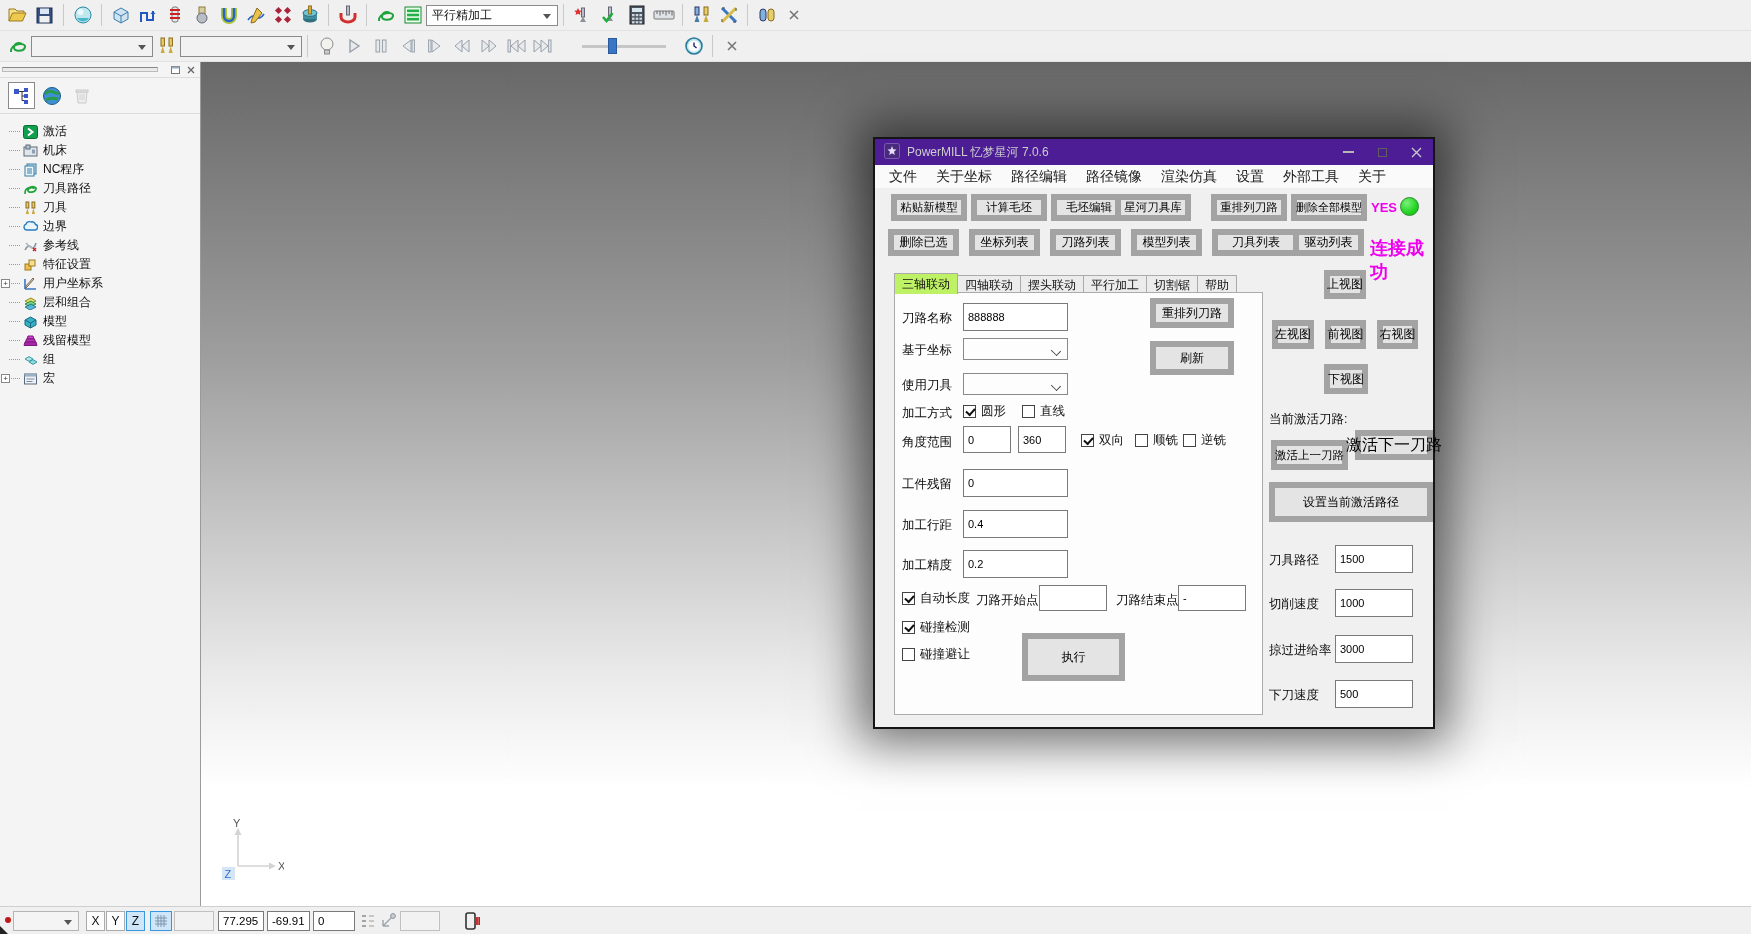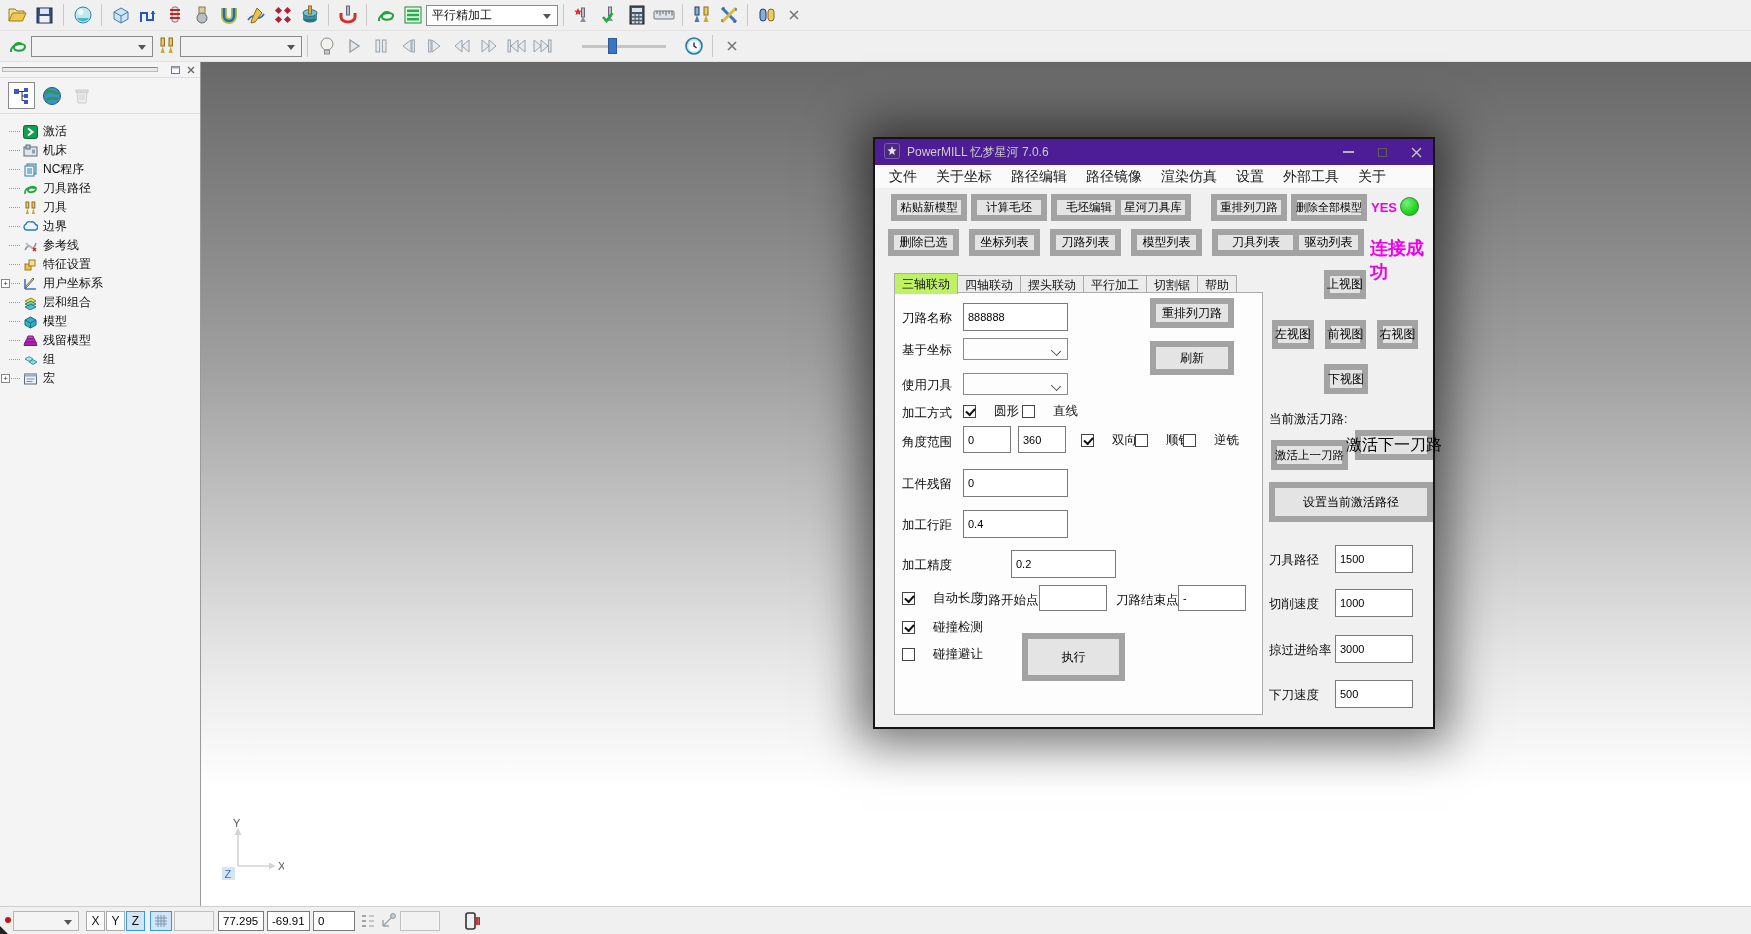--- a/index.html
+++ b/index.html
@@ -49,21 +49,21 @@
   .magenta{color:#ee00ee;font-weight:bold}
   .gdot{position:absolute;width:19px;height:19px;border-radius:50%;background:radial-gradient(circle at 35% 30%,#7bf07b,#21d421 60%,#12b312);border:1px solid #2a8a2a}
   .tabstrip{position:absolute;left:19px;top:84px;display:flex;align-items:flex-end}
   .tab{height:19px;padding:0 7px;border:1px solid #ababab;border-bottom:none;background:#ececec;font-size:12px;display:flex;align-items:center;margin-right:-1px}
   .tab.sel{height:21px;background:#bef264;position:relative;z-index:2}
   .tpage{position:absolute;left:19px;top:103px;width:369px;height:423px;background:#fdfdfd;border:1px solid #ababab}
   .flabel{position:absolute;font-size:12.5px;color:#0a0a0a;white-space:nowrap}
   .fin{position:absolute;background:#fff;border:1px solid #7a7a7a;font-size:11px;padding:0 4px;font-family:"Liberation Sans",sans-serif}
   .fcombo{position:absolute;background:#fdfdfd;border:1px solid #8a8a8a;height:22px}
   .fcombo::after{content:"";position:absolute;right:7px;top:8px;width:7px;height:7px;border-right:1.6px solid #444;border-bottom:1.6px solid #444;transform:rotate(45deg) scale(1,.8);transform-origin:center}
-  .cbrow{position:absolute;display:flex;align-items:center;gap:18px;font-size:12.5px;white-space:nowrap}
+  .cbrow{position:absolute;display:flex;align-items:center;gap:5px;font-size:12.5px;white-space:nowrap}
   .cb{width:13px;height:13px;background:#fff;border:1px solid #444;position:relative;flex:0 0 auto}
   .cb.on::after{content:"";position:absolute;left:2px;top:2px;width:7px;height:4px;border-left:2px solid #111;border-bottom:2px solid #111;transform:rotate(-48deg)}
   .rlabel{position:absolute;font-size:12.5px;white-space:nowrap;color:#0a0a0a}
   
   #triad{position:absolute;left:214px;top:818px;width:70px;height:70px}
 </style>
 </head>
 <body>
 
 <div class="tbar" style="top:0">
@@ -619,21 +619,21 @@
         </span>
       <span class="cbrow" style="left:288px;top:139px">
           <span class="cb"></span>
           <span>逆铣</span>
         </span>
       <span class="flabel" style="left:7px;top:183px">工件残留</span>
       <input class="fin" style="left: 68px; top: 176px; width: 105px; height: 28px;" value="0">
       <span class="flabel" style="left:7px;top:224px">加工行距</span>
       <input class="fin" style="left: 68px; top: 217px; width: 105px; height: 28px;" value="0.4">
       <span class="flabel" style="left:7px;top:264px">加工精度</span>
-      <input class="fin" style="left: 68px; top: 257px; width: 105px; height: 28px; margin-left: 48px;" value="0.2">
+      <input class="fin" style="left: 68px; top: 257px; width: 105px; height: 28px;" value="0.2">
       <span class="cbrow" style="left:7px;top:297px">
           <span class="cb on"></span>
           <span>自动长度</span>
         </span>
       <span class="flabel" style="left:81px;top:299px">刀路开始点</span>
       <input class="fin" style="left: 144px; top: 292px; width: 68px; height: 26px;" value="">
       <span class="flabel" style="left:221px;top:299px">刀路结束点</span>
       <input class="fin" style="left: 283px; top: 292px; width: 68px; height: 26px;" value="-">
       <span class="cbrow" style="left:7px;top:326px">
           <span class="cb on"></span>

